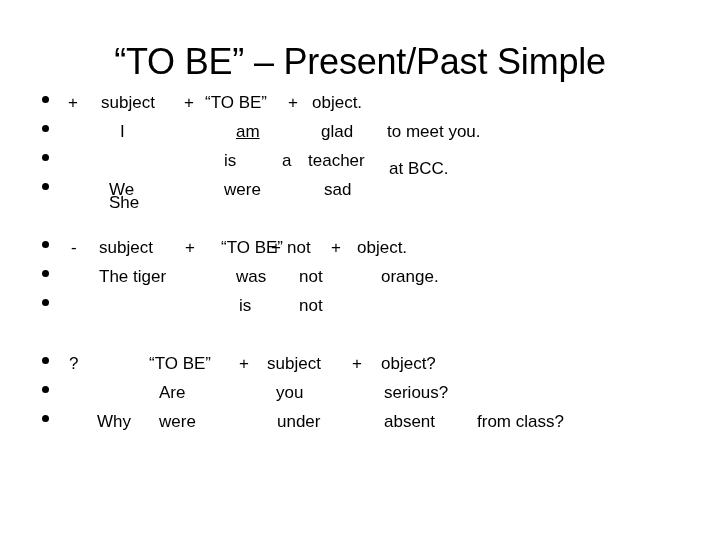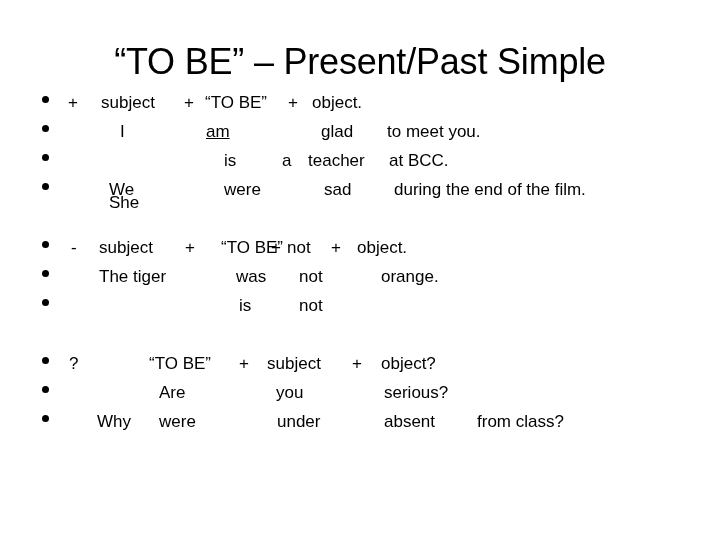--- a/index.html
+++ b/index.html
@@ -83,38 +83,37 @@
         <span class="tok" style="left: 68px;">+</span>
         <span class="tok" style="left: 101px;">subject</span>
         <span class="tok" style="left: 184px;">+</span>
         <span class="tok" style="left: 205px;">“TO BE”</span>
         <span class="tok" style="left: 288px;">+</span>
         <span class="tok" style="left: 312px;">object.</span>
       </div>
       <div class="bullet-row">
         <span class="bullet-marker"></span>
         <span class="tok" style="left: 120px;">I</span>
-        <span class="tok" style="left: 206px; text-decoration: underline;">am</span>
+        <span class="tok" style="left: 236px; text-decoration: underline;">am</span>
         <span class="tok" style="left: 321px;">glad</span>
         <span class="tok" style="left: 387px;">to meet you.</span>
       </div>
       <div class="bullet-row">
         <span class="bullet-marker"></span>
         <span class="tok" style="left: 109px; margin-top: 42px;">She</span>
         <span class="tok" style="left: 224px;">is</span>
         <span class="tok" style="left: 282px;">a</span>
         <span class="tok" style="left: 308px;">teacher</span>
-        <span class="tok" style="left: 389px;">at BCC.</span>
+        <span class="tok" style="left: 389px; margin-top: 8px;">at BCC.</span>
       </div>
       <div class="bullet-row">
         <span class="bullet-marker"></span>
         <span class="tok" style="left: 109px;">We</span>
         <span class="tok" style="left: 224px;">were</span>
         <span class="tok" style="left: 324px;">sad</span>
-        <span class="tok" style="left: 394px;">during the end of the film.</span>
       </div>
     </div>
     <div class="group-gap"></div>
     <div class="bullet-group">
       <div class="bullet-row">
         <span class="bullet-marker"></span>
         <span class="tok" style="left: 71px;">-</span>
         <span class="tok" style="left: 99px;">subject</span>
         <span class="tok" style="left: 185px;">+</span>
         <span class="tok" style="left: 221px;">“TO BE”</span>

